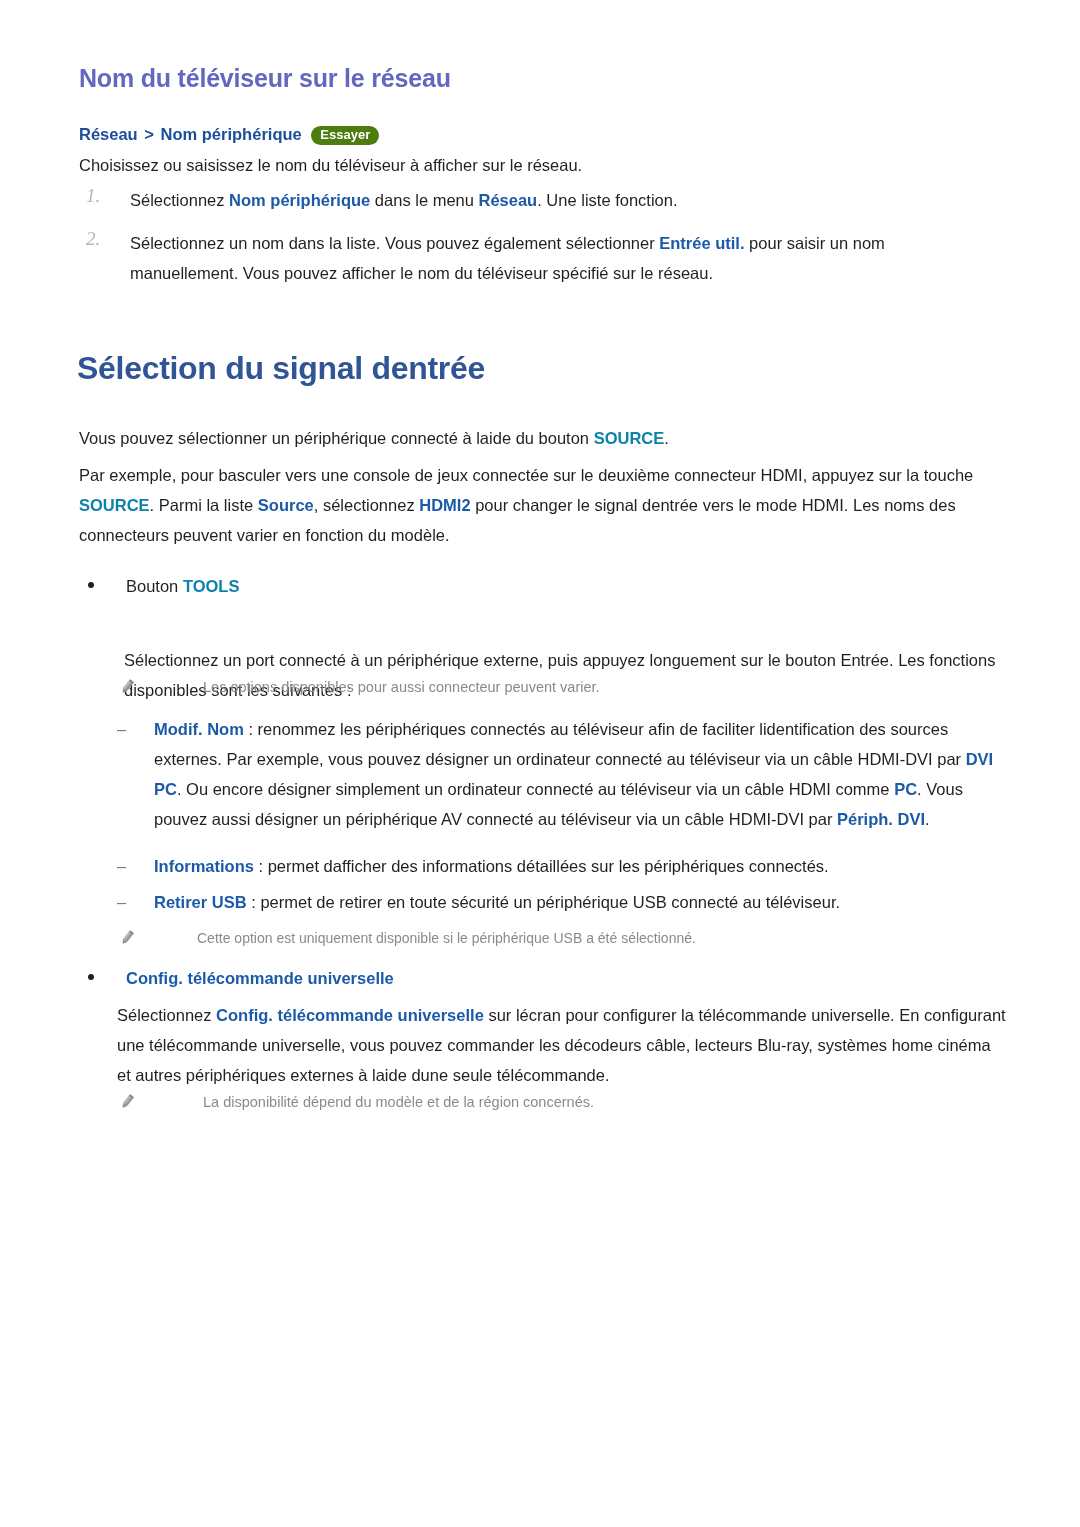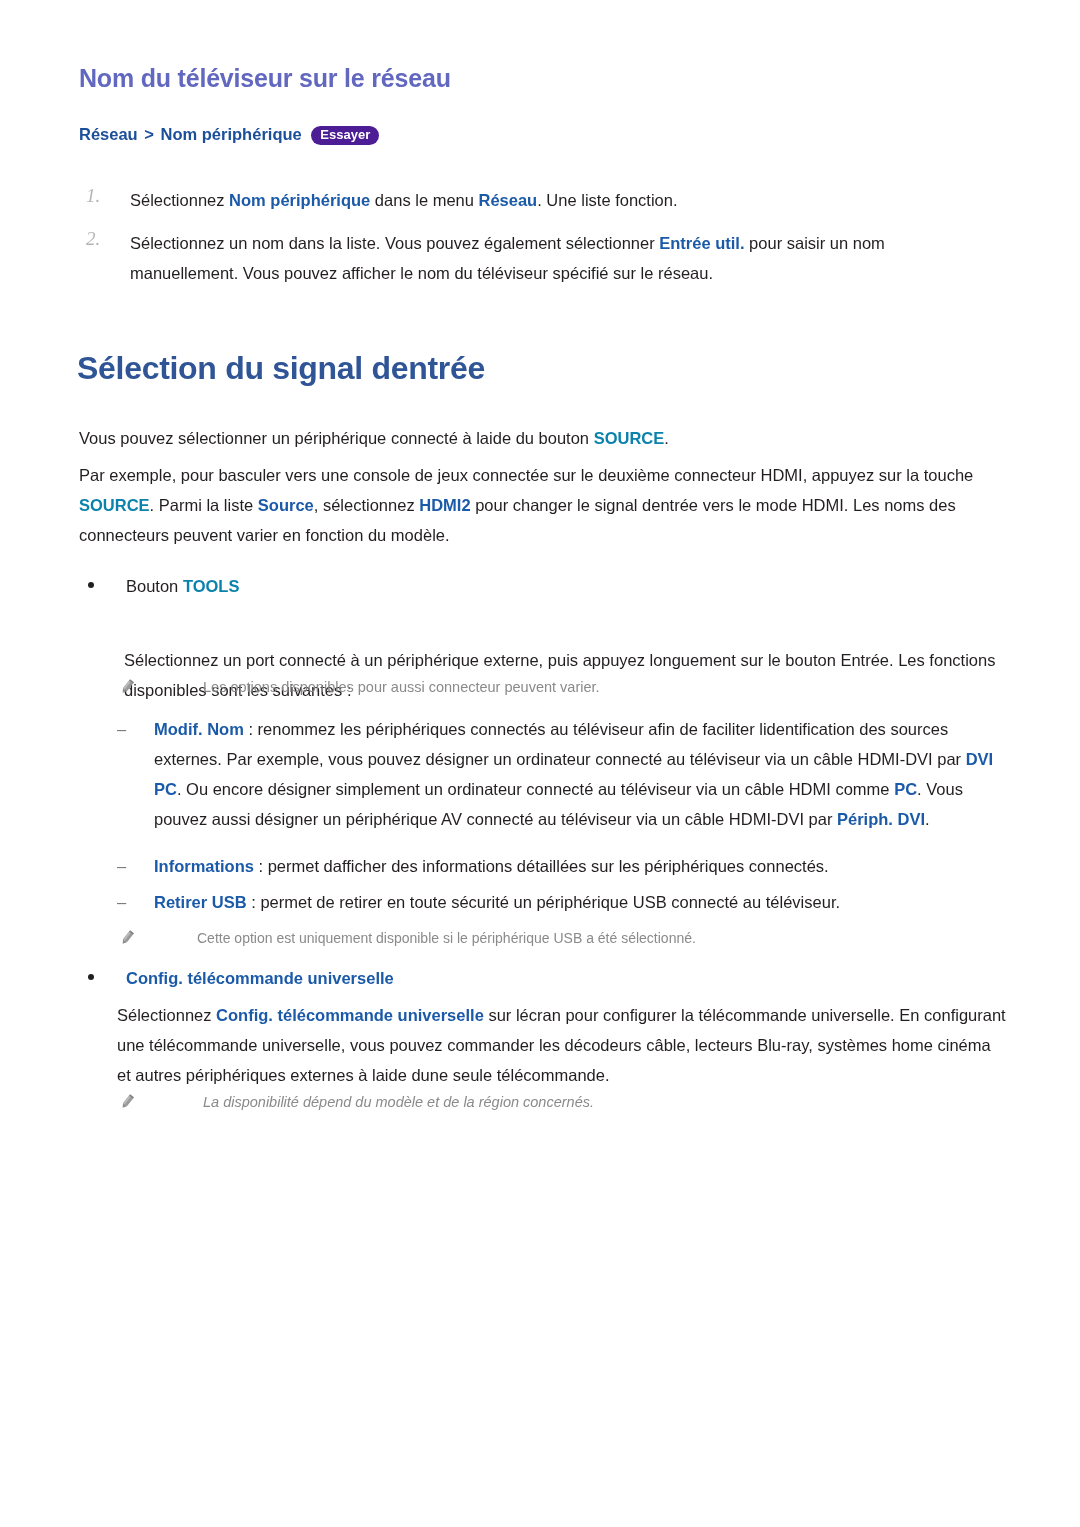--- a/index.html
+++ b/index.html
@@ -28,21 +28,21 @@
 
   
   .breadcrumb {
     position:absolute; left:79px; top:123px;
     font-size:16.5px; font-weight:bold; color:#1b4e9b;
     white-space:nowrap; line-height:22px;
   }
   .breadcrumb .sep { font-weight:bold; color:#1b4e9b; padding:0 2px; }
   .badge {
     display:inline-block; vertical-align:1px;
-    background:#4c1d95; color:#ffffff;
+    background:#4d7c0f; color:#ffffff;
     font-size:13px; font-weight:bold;
     border-radius:11px; padding:2px 9px 3px 9px;
     margin-left:5px; line-height:14px;
   }
 
   
   .p {
     position:absolute;
     font-size:16.5px; line-height:30px; color:#231f20;
     text-align:left;
@@ -95,20 +95,21 @@
 
   <div class="h-sub">Nom du téléviseur sur le réseau</div>
 
   <div class="breadcrumb">
     <span>Réseau</span>
     <span class="sep">&gt;</span>
     <span>Nom périphérique</span>
     <span class="badge">Essayer</span>
   </div>
 
+  <div class="p" style="left:79px; top:150px; width:900px;">Choisissez ou saisissez le nom du téléviseur à afficher sur le réseau.</div>
 
   <div class="num-item" style="left:86px; top:185px; width:900px;">
     <span class="num-mark">1.</span>
     <div class="num-body"><span>Sélectionnez </span><span class="bluek">Nom périphérique</span><span> dans le menu </span><span class="bluek">Réseau</span><span>. Une liste fonction.</span></div>
   </div>
 
   <div class="num-item" style="left:86px; top:228px; width:890px;">
     <span class="num-mark">2.</span>
     <div class="num-body"><span>Sélectionnez un nom dans la liste. Vous pouvez également sélectionner </span><span class="bluek">Entrée util.</span><span> pour saisir un nom manuellement. Vous pouvez afficher le nom du téléviseur spécifié sur le réseau.</span></div>
   </div>
@@ -170,21 +171,21 @@
     <div class="note-text tight">Cette option est uniquement disponible si le périphérique USB a été sélectionné.</div>
   </div>
 
   <div class="bullet-item" style="left:88px; top:963px; width:880px;">
     <span class="bullet-dot"></span>
     <div class="bullet-body"><span class="bluek">Config. télécommande universelle</span></div>
   </div>
 
   <div class="p" style="left:117px; top:1000px; width:890px;"><span>Sélectionnez </span><span class="bluek">Config. télécommande universelle</span><span> sur lécran pour configurer la télécommande universelle. En configurant une télécommande universelle, vous pouvez commander les décodeurs câble, lecteurs Blu-ray, systèmes home cinéma et autres périphériques externes à laide dune seule télécommande.</span></div>
 
-  <div class="note" style="left:117px; top:1089px; width:870px;font-style:italic;">
+  <div class="note" style="left:117px; top:1089px; width:870px;">
     <span class="note-icon">
       <svg width="20" height="20" viewBox="0 0 20 20" aria-hidden="true">
         <g transform="rotate(38 10 10)">
           <rect x="7.6" y="3.2" width="5.0" height="10.2" fill="#9a9a9a"></rect>
           <rect x="7.6" y="3.2" width="2.3" height="10.2" fill="#b9b9b9"></rect>
           <polygon points="7.6,13.4 12.6,13.4 10.1,17.2" fill="#8e8e8e"></polygon>
           <rect x="7.6" y="2.0" width="5.0" height="1.5" fill="#7d7d7d"></rect>
         </g>
       </svg>
     </span>

